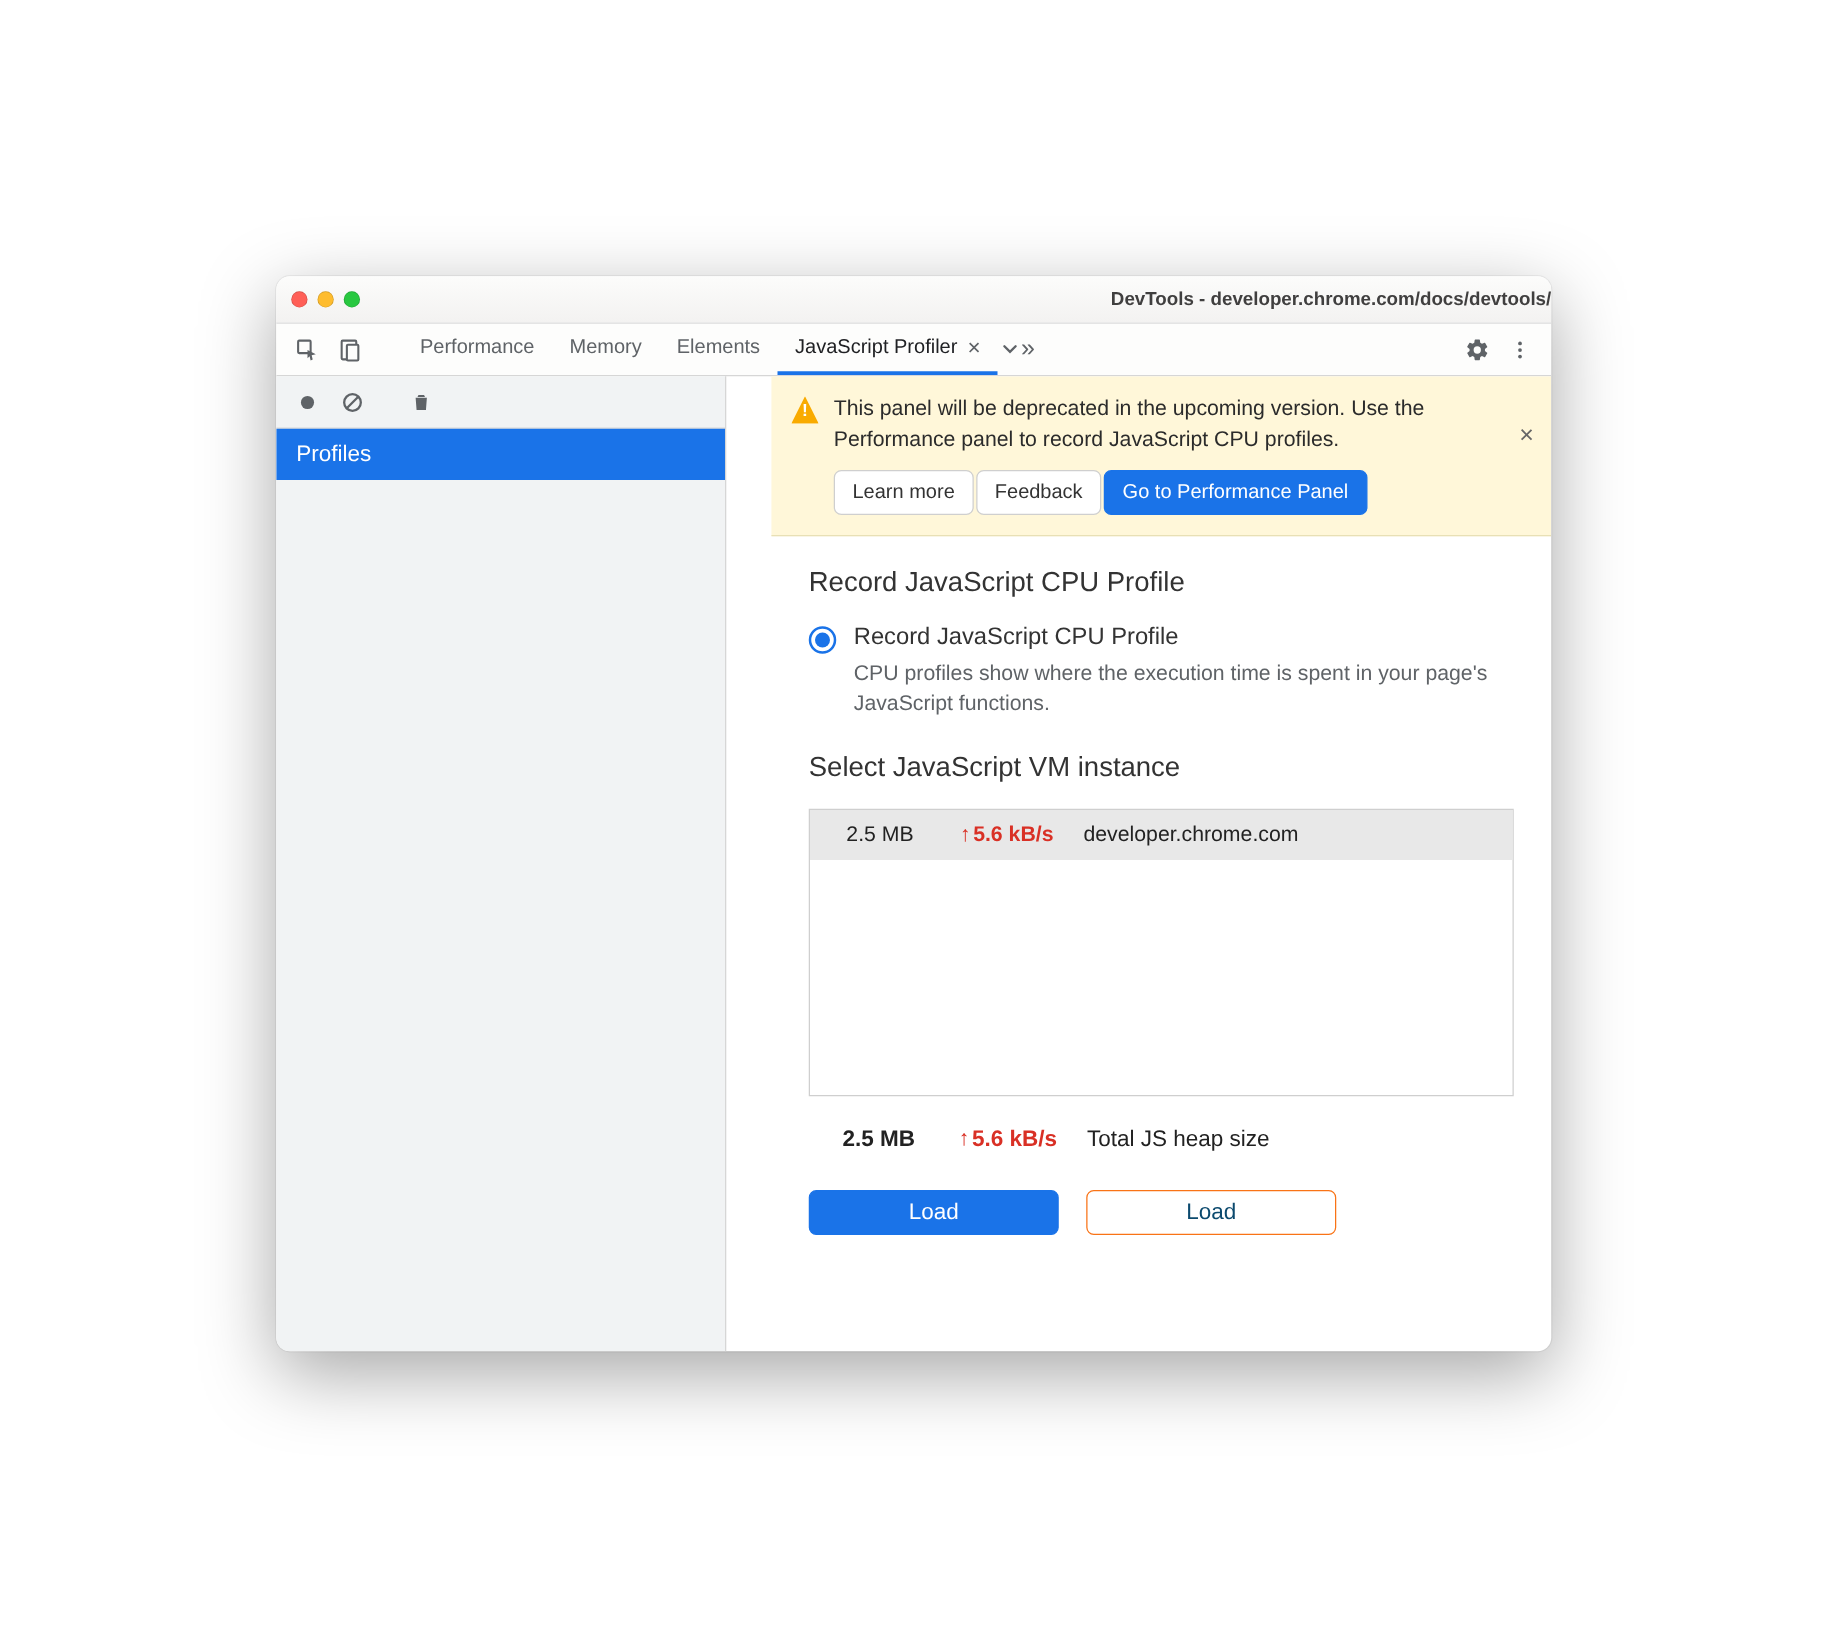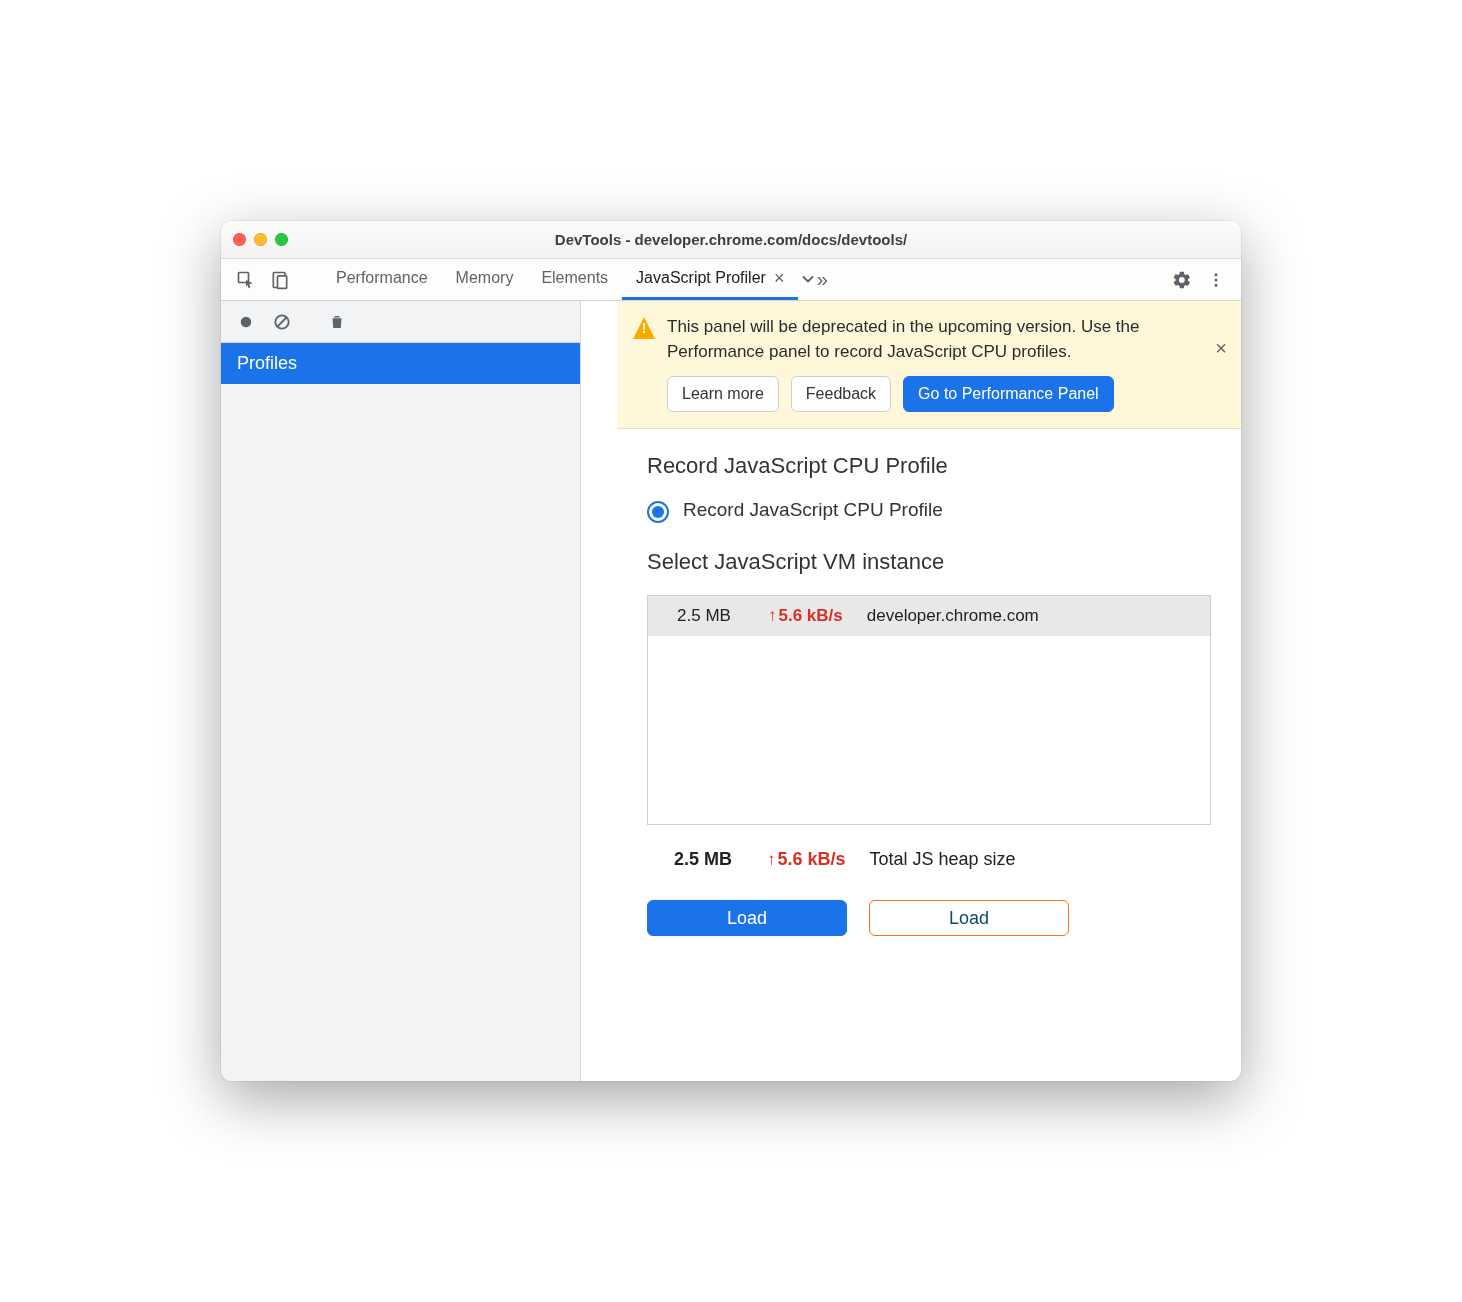--- a/index.html
+++ b/index.html
@@ -36,21 +36,21 @@
     display: flex;
     gap: 8px;
     align-items: center;
   }
   .dot { width: 13px; height: 13px; border-radius: 50%; }
   .dot.red { background:#ff5f57; box-shadow: inset 0 0 0 .5px rgba(0,0,0,.2);}
   .dot.yellow { background:#febc2e; box-shadow: inset 0 0 0 .5px rgba(0,0,0,.2);}
   .dot.green { background:#28c840; box-shadow: inset 0 0 0 .5px rgba(0,0,0,.2);}
   .title {
     position: absolute;
-    left: 0; right: 0; text-align: center;
+    left: 0; right: 0; text-align: right;
     font-weight: 600;
     font-size: 15px;
     color: #403f3f;
     pointer-events: none;
   }
   .tabbar {
     height: 42px;
     border-bottom: 1px solid #d6d6d6;
     display: flex;
     align-items: stretch;
@@ -96,21 +96,21 @@
   .banner .warn {
     width:22px; height:22px; flex:none; margin-top:2px;
     background:#f9ab00; clip-path: polygon(50% 0, 100% 100%, 0 100%);
     position:relative;
   }
   .banner .warn::after {
     content:"!"; position:absolute; left:0;right:0;top:3px; text-align:center;
     color:#fff; font-weight:700; font-size:14px;
   }
   .banner-text { font-size:17px; color:#2b2b2b; line-height:1.45; }
-  .banner-buttons { margin-top: 12px; display:flex; gap:12px; }
+  .banner-buttons { margin-top: 12px; display:flex; gap:2px; }
   .btn {
     height:36px; padding: 0 14px; border-radius:6px; font-size:16px;
     border:1px solid #cfcfcf; background:#fff; color:#333; cursor:pointer;
     display:inline-flex; align-items:center;
   }
   .btn.primary { background:#1a73e8; border-color:#1a73e8; color:#fff; font-weight:500;text-align:center;}
   .btn.wide { width: 200px; justify-content:center; font-size:18px;}
   .btn.outlined { background:#fff; border:1px solid #f97316; color:#0c4a6e;}
   .banner-close {
     position:absolute; right:14px; top: 36px; font-size:20px; color:#666; cursor:pointer;
@@ -259,20 +259,21 @@
 
       <div class="content">
         <div class="h">Record JavaScript CPU Profile</div>
 
         <div class="radio-row">
           <div class="radio-outer">
               <div class="radio-inner"></div>
             </div>
           <div>
             <div class="radio-label">Record JavaScript CPU Profile</div>
+            <div class="radio-desc">CPU profiles show where the execution time is spent in your page's JavaScript functions.</div>
           </div>
         </div>
 
         <div class="h" style="margin-top:6px">Select JavaScript VM instance</div>
 
         <div class="vm-box">
           <div class="vm-row header">
             <div class="sz">2.5 MB</div>
             <div class="rate">
                 <span class="arrow">↑</span>

